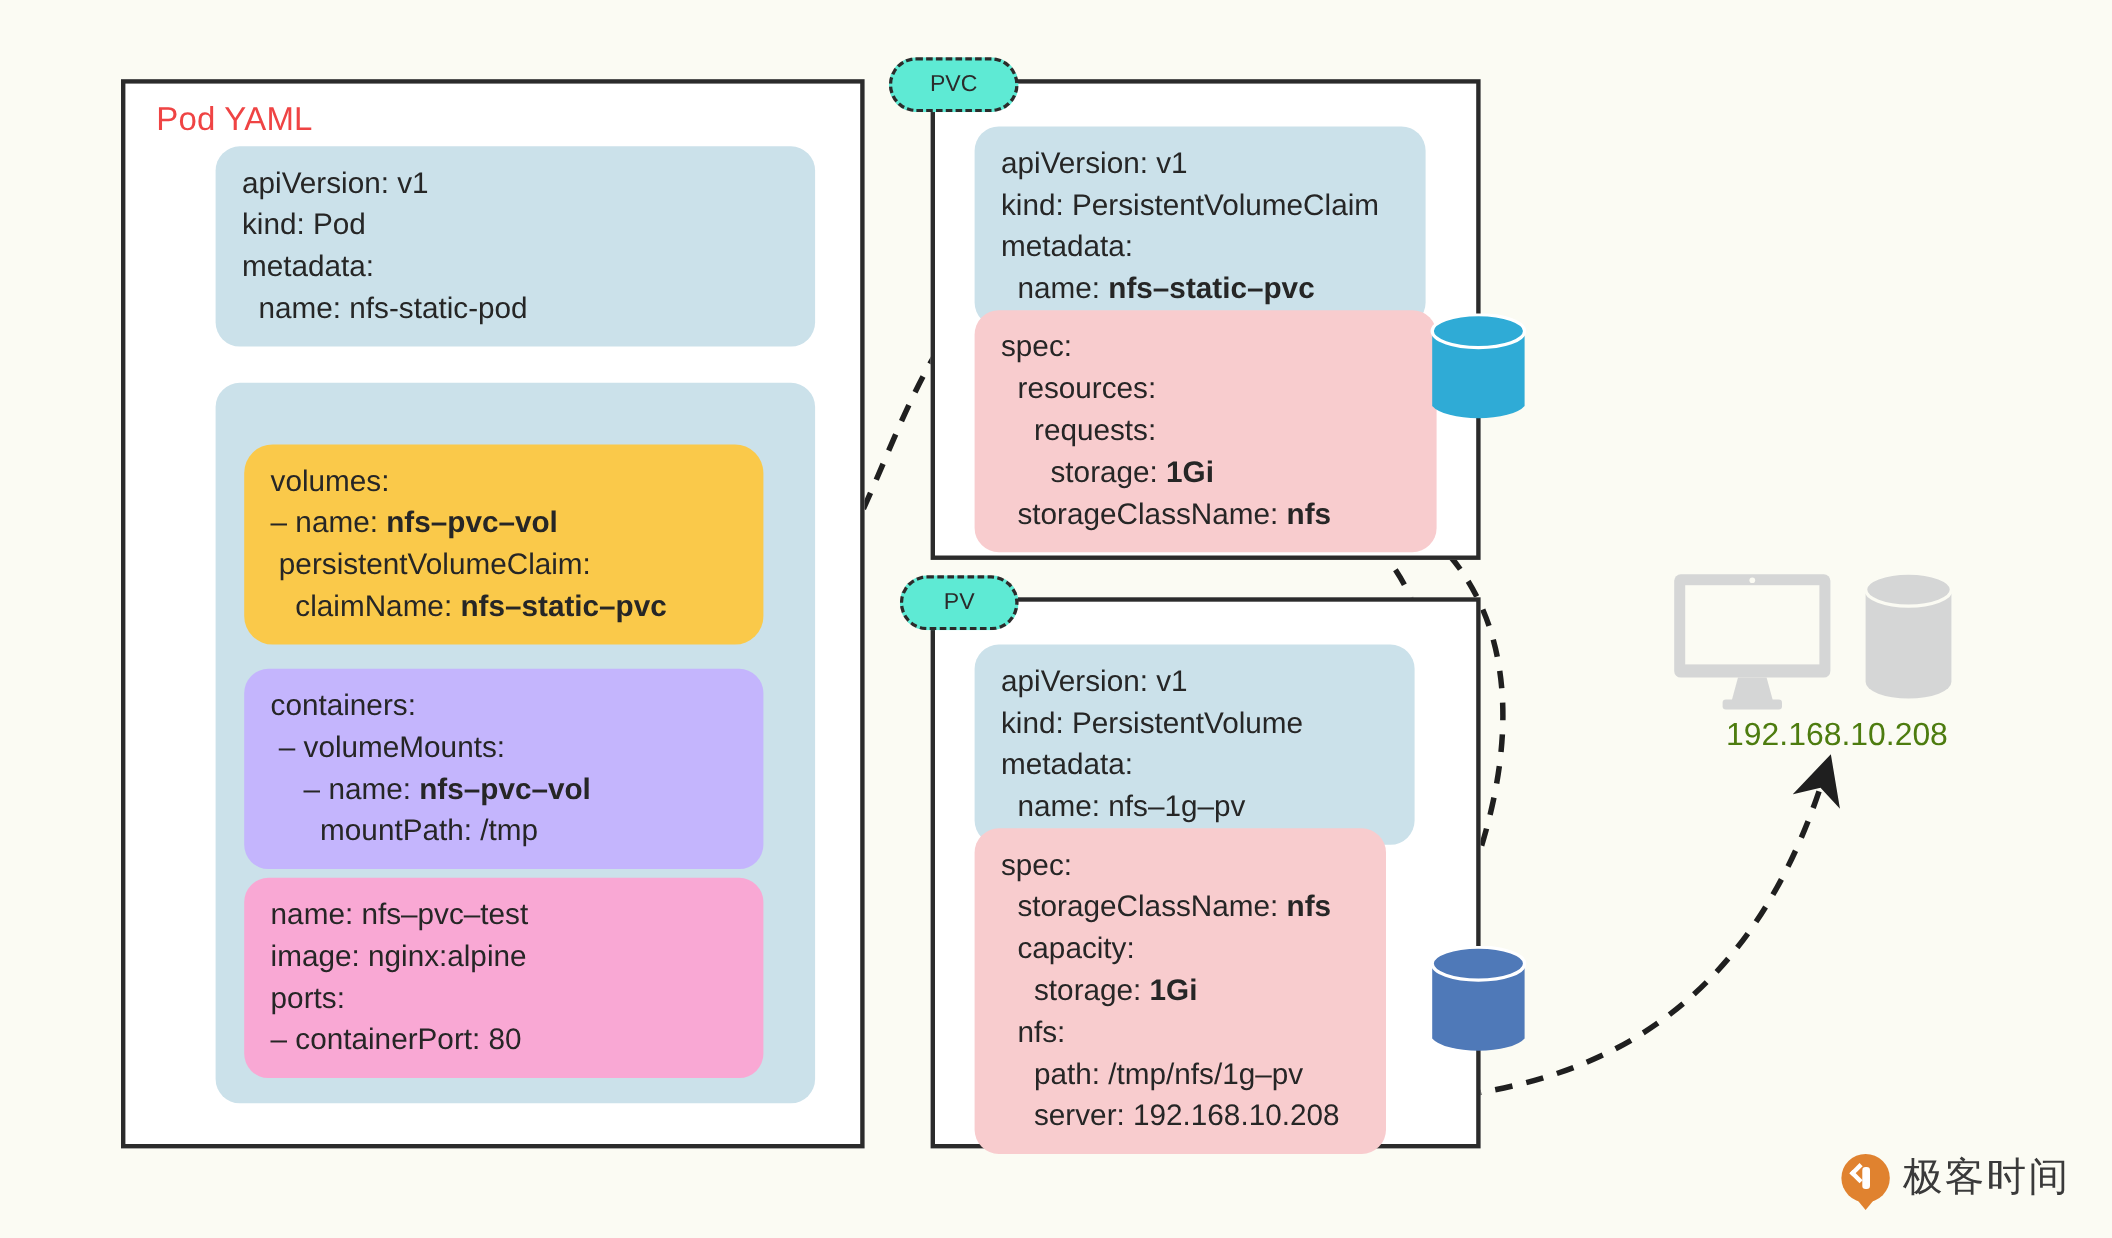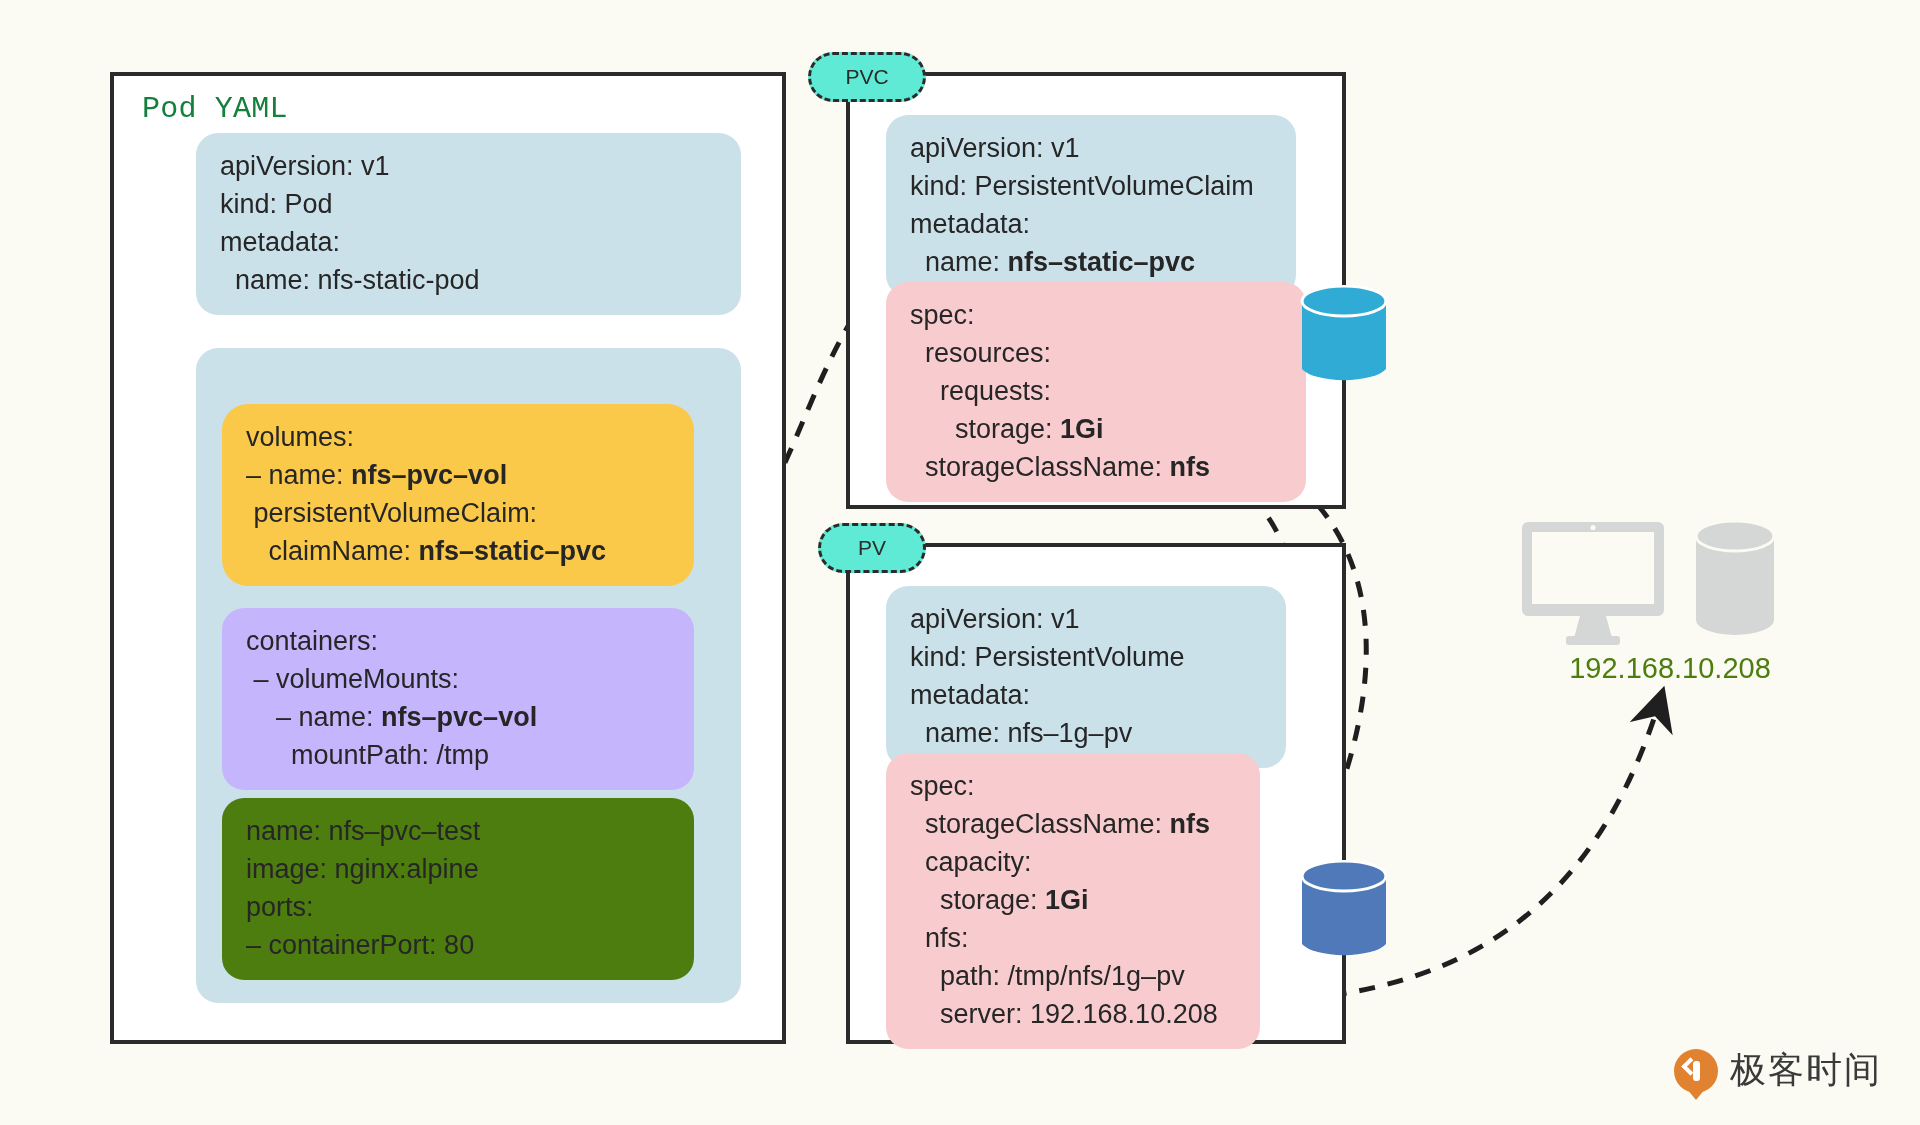--- a/index.html
+++ b/index.html
@@ -23,23 +23,22 @@
   }
   #pod-panel{left:110px;top:72px;width:676px;height:972px;}
   #pvc-panel{left:846px;top:72px;width:500px;height:437px;}
   #pv-panel {left:846px;top:543px;width:500px;height:501px;}
 
   .panel-title{
     position:absolute;
     left:28px;top:16px;
     font-size:30px;
     letter-spacing:.2px;
-    color:#15803d;
+    color:#ef4444;
     white-space:nowrap;
-    font-family:Liberation Mono, monospace;
   }
 
   
   .tag{
     position:absolute;
     background:#5eead4;
     border:3px dashed #2b2b2b;
     border-radius:26px;
     height:50px;
     display:flex;align-items:center;justify-content:center;
@@ -58,21 +57,21 @@
     box-sizing:border-box;
     padding:14px 24px 16px 24px;
     font-size:27px;
     line-height:38px;
     white-space:pre;
     color:#262626;
     z-index:3;
   }
   .c-blue  {background:#cbe1ea;}
   .c-teal  {background:#c4b5fd;}
-  .c-green {background:#4d7c0f;}
+  .c-green {background:#f9a8d4;}
   .c-pink  {background:#f8ccce;}
   .c-amber {background:#fac94a;}
   .card b{font-weight:bold;}
 
   
   #pod-meta  {left:196px;top:133px;width:545px;}
   #pod-spec  {left:196px;top:348px;width:545px;height:655px;}
   #vol-card  {left:222px;top:404px;width:472px;border-radius:26px;}
   #cont-card {left:222px;top:608px;width:472px;}
   #img-card  {left:222px;top:798px;width:472px;}

